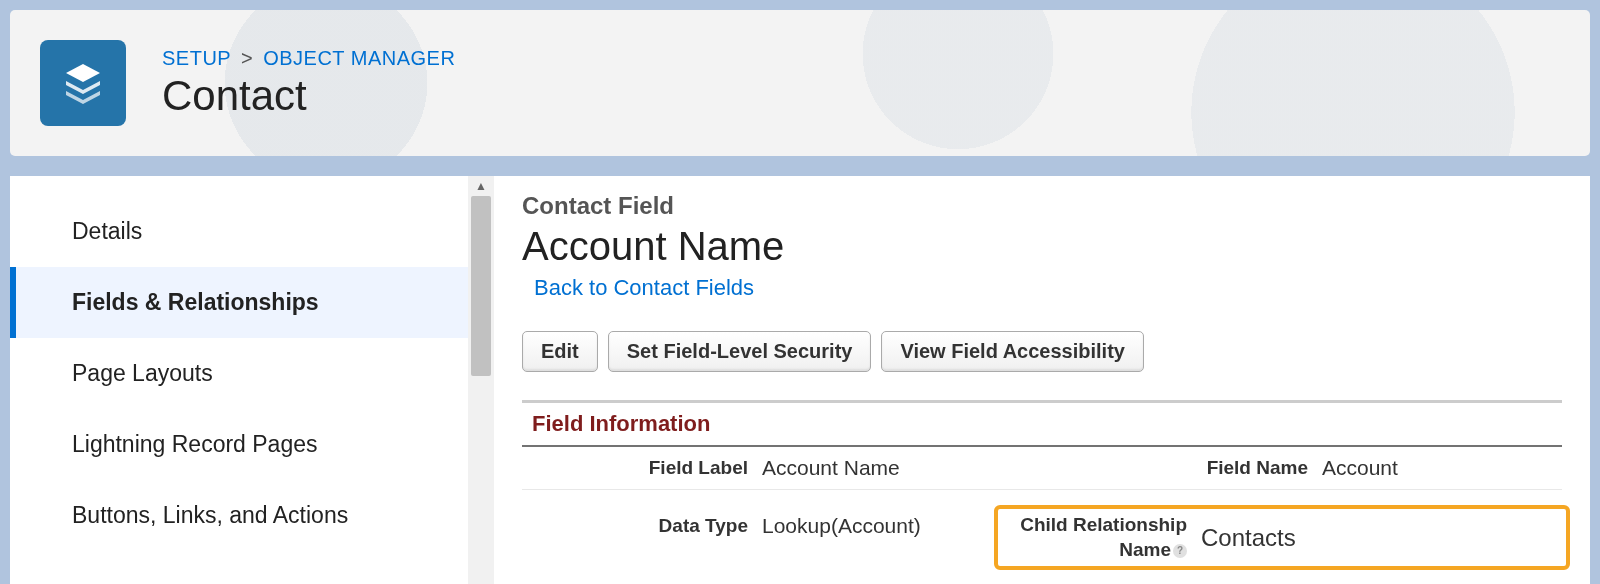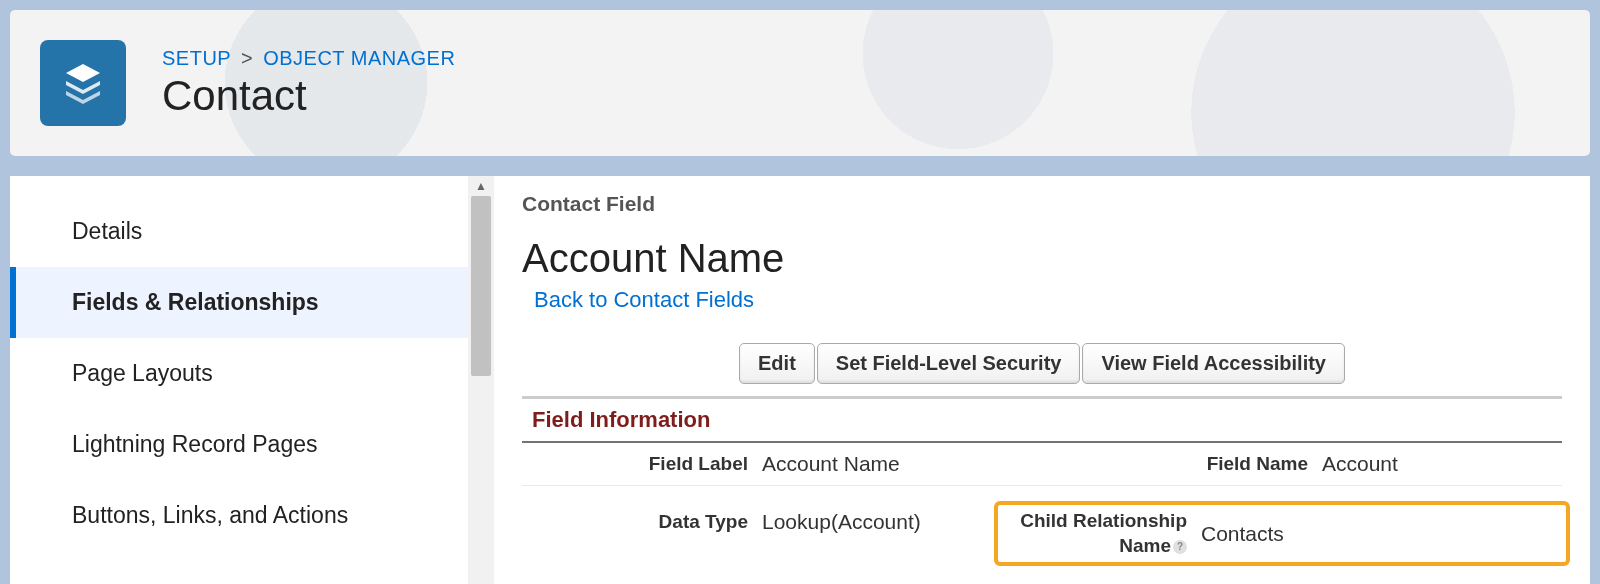--- a/index.html
+++ b/index.html
@@ -124,44 +124,44 @@
       background: #c1c1c1;
       border-radius: 2px;
     }
     .main {
       flex: 1;
       background: #fff;
       padding: 16px 28px 0 28px;
       overflow: hidden;
     }
     .section-label {
-      font-size: 21px;
+      font-size: 24px;
       font-weight: 700;
       color: #555;
-      margin-bottom: 20px;
+      margin-bottom: 4px;
     }
     .field-title {
       font-size: 40px;
       font-weight: 400;
       color: #222;
       margin-bottom: 6px;
     }
     .back-link {
       font-size: 22px;
       color: #0070d2;
       text-decoration: none;
       margin-left: 12px;
       display: inline-block;
       margin-bottom: 30px;
     }
     .button-row {
       display: flex;
-      gap: 2px;
-      justify-content: center;
-      padding-bottom: 12px;
+      gap: 10px;
+      justify-content: flex-start;
+      padding-bottom: 28px;
       width: 100%;
     }
     .btn {
       background: linear-gradient(#ffffff, #f0f0f0);
       border: 1px solid #aaa;
       border-radius: 5px;
       padding: 8px 18px;
       font-size: 20px;
       font-weight: 700;
       color: #333;
@@ -228,21 +228,21 @@
     .hl-label {
       width: 195px;
       text-align: right;
       font-size: 19px;
       font-weight: 700;
       color: #333;
       padding-right: 14px;
       line-height: 1.3;
     }
     .hl-value {
-      font-size: 21px;
+      font-size: 24px;
       color: #333;
       padding-top: 0;
     }
   </style>
 </head>
 <body>
 
 <div class="page-header">
   <div class="header-icon">
     <svg width="50" height="50" viewBox="0 0 50 50">

